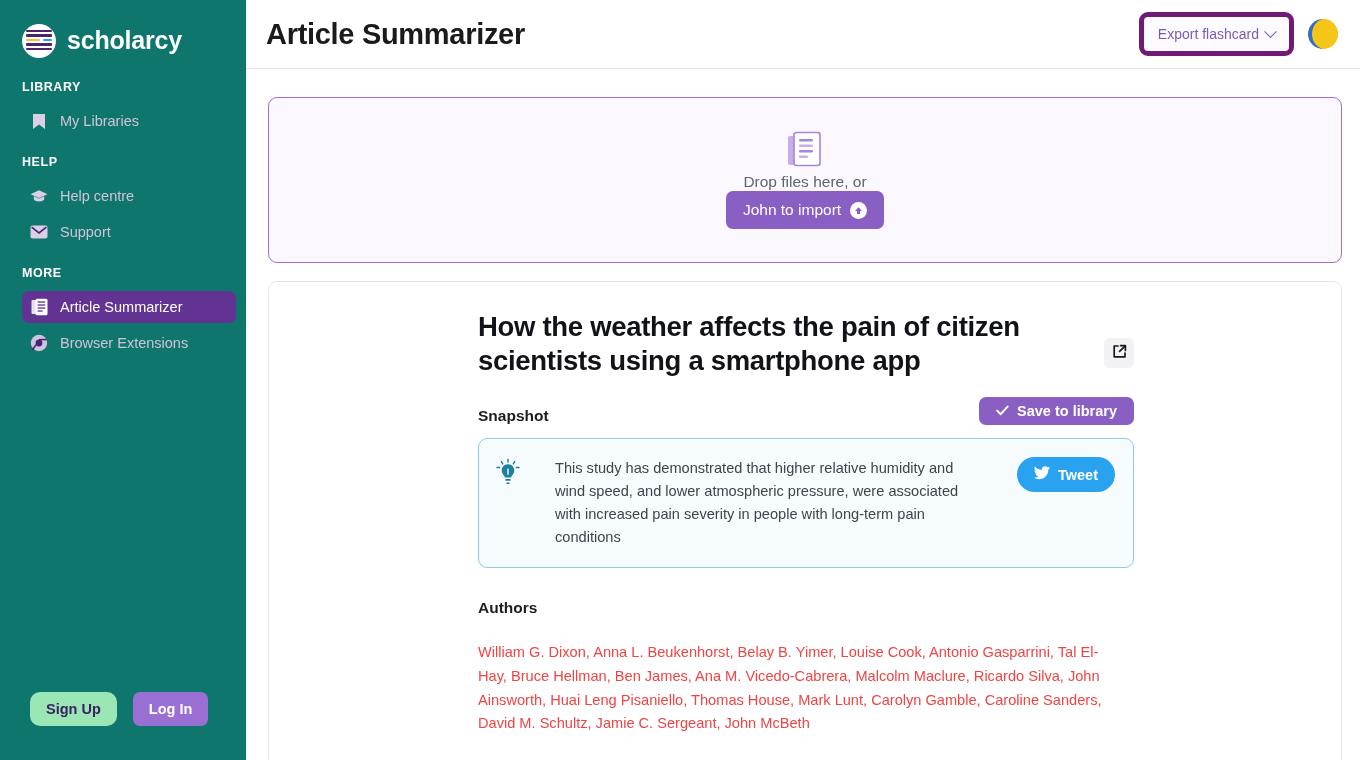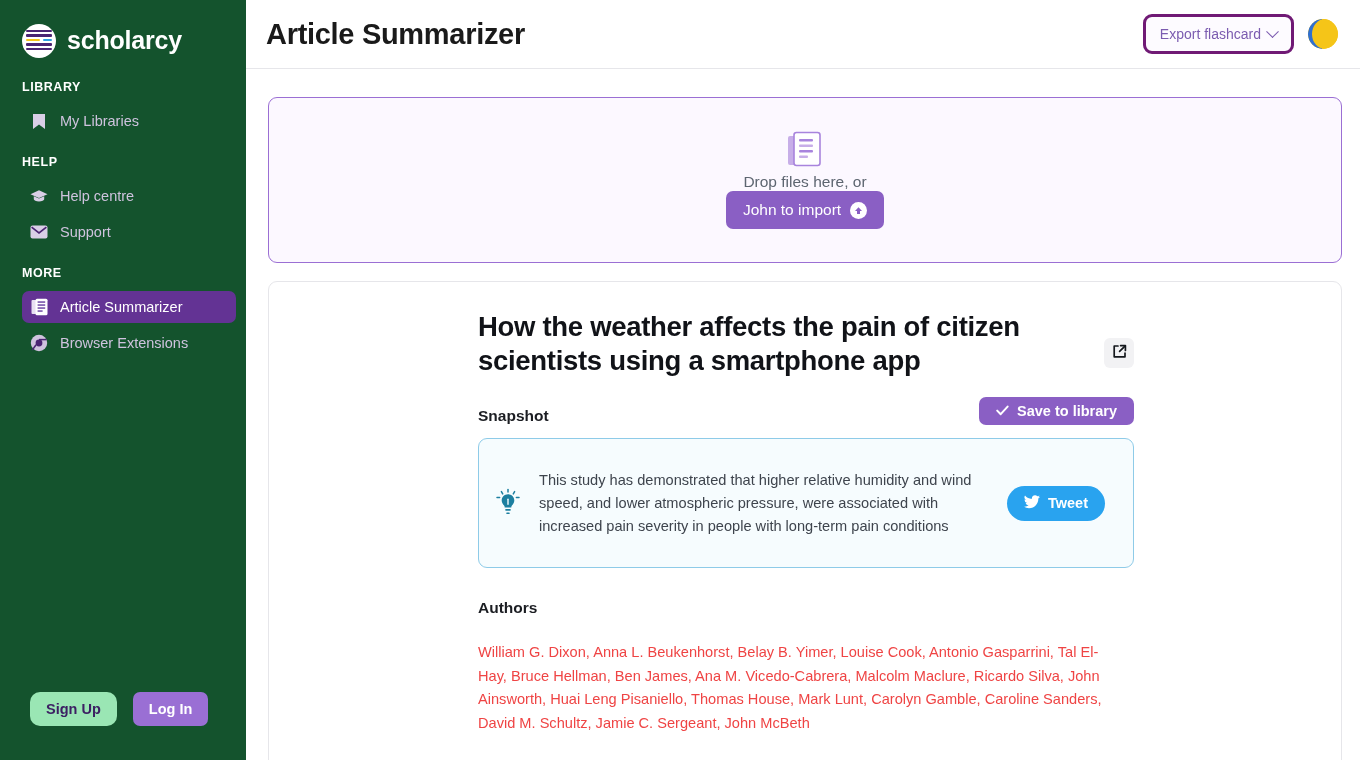--- a/index.html
+++ b/index.html
@@ -11,21 +11,21 @@
     font-family: "Liberation Sans", sans-serif;
     background: #ffffff;
   }
 
   .app { display: flex; width: 1360px; height: 760px; }
 
   
   .sidebar {
     width: 246px;
     flex: 0 0 246px;
-    background: #14532d;
+    background: #0f766e;
     position: relative;
     padding-top: 14px;
   }
 
   .brand {
     display: flex;
     align-items: center;
     gap: 11px;
     padding: 5px 0 0 22px;
     height: 48px;
@@ -133,21 +133,21 @@
     color: #1a1a1a;
     letter-spacing: -0.3px;
   }
   .topbar-right {
     margin-left: auto;
     display: flex;
     align-items: center;
     gap: 14px;
   }
   .export-btn {
-    border: 3px solid #701a75;
+    border: 5px solid #701a75;
     background: #fdfbff;
     color: #7b5bb0;
     border-radius: 9px;
     font-family: inherit;
     font-size: 14px;
     padding: 9px 14px;
     display: flex;
     align-items: center;
     gap: 7px;
     cursor: pointer;
@@ -280,22 +280,22 @@
     cursor: pointer;
   }
 
   .snapshot-box {
     margin-top: 13px;
     border: 1.5px solid #8ecbe8;
     background: #f6fcfe;
     border-radius: 9px;
     padding: 18px 18px 18px 14px;
     display: flex;
-    align-items: center;
-    gap: 16px;
+    align-items: flex-start;
+    gap: 32px;
     min-height: 130px;
   }
   .bulb { flex: 0 0 30px; display:flex; align-items:center; justify-content:center; }
   .snapshot-text {
     flex: 1 1 auto;
     font-size: 14.6px;
     line-height: 1.58;
     color: #3e444d;
     max-width: 452px;
   }

